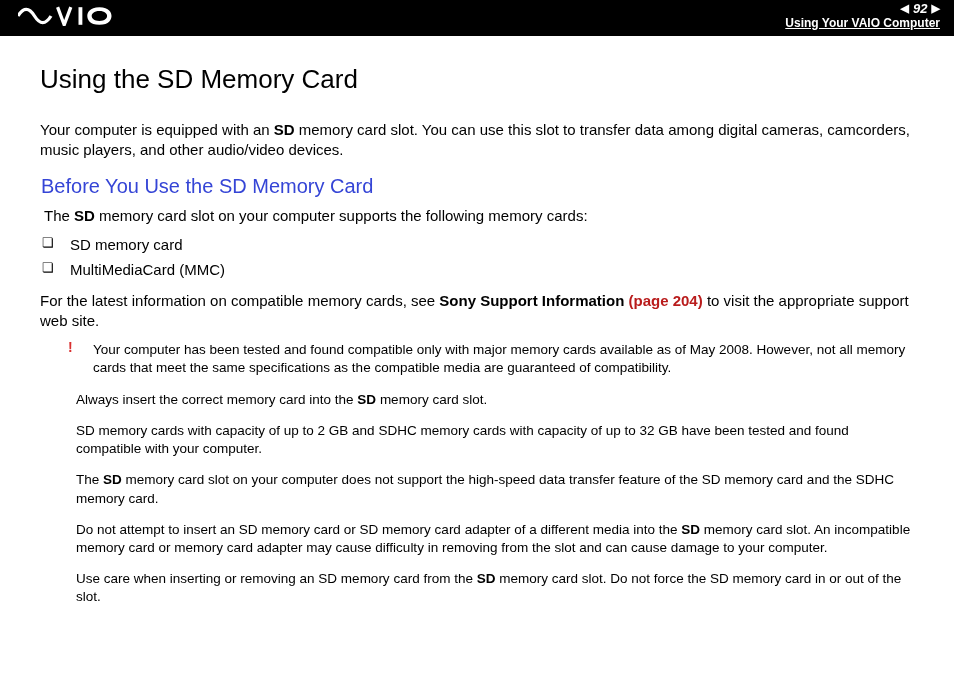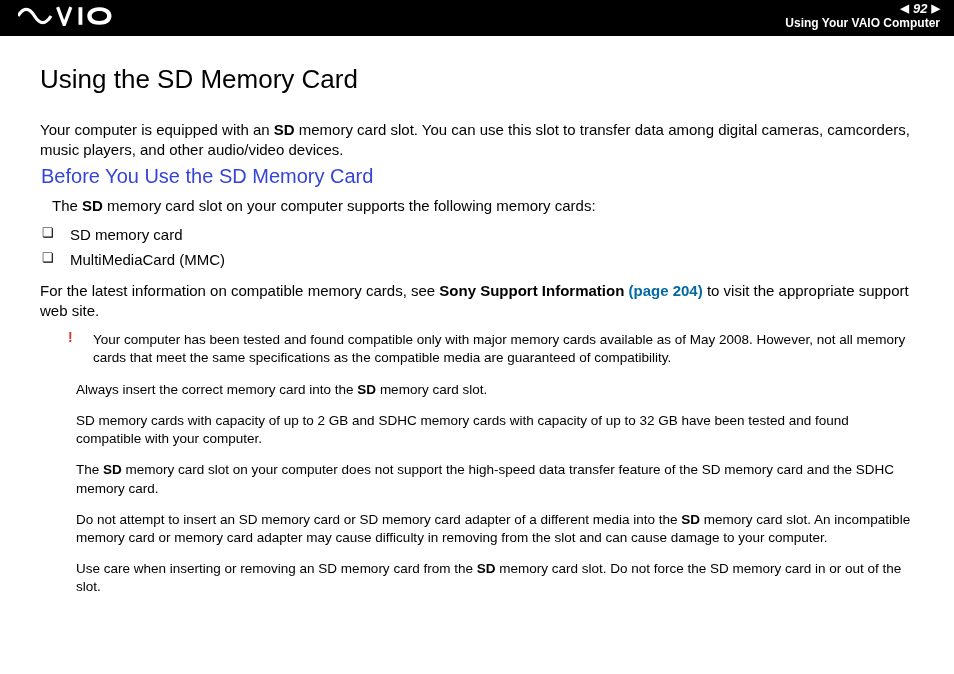--- a/index.html
+++ b/index.html
@@ -44,45 +44,46 @@
   }
   .page-nav .arrow {
     font-style: normal;
     font-size: 11px;
     cursor: pointer;
   }
   .breadcrumb {
     font-weight: bold;
     font-size: 12px;
     margin-top: 1px;
+    text-decoration: underline;
   }
   .content {
     padding: 28px 40px 0 40px;
   }
   h1 {
     font-weight: normal;
     font-size: 26px;
     margin: 0 0 25px 0;
     color: #000;
   }
   p.intro {
     font-size: 15px;
     line-height: 1.35;
-    margin: 0 0 4px 0;
+    margin: 0 0 14px 0;
   }
   h2 {
     color: #3545d6;
     font-weight: normal;
     font-size: 20px;
     margin: 0 0 8px 1px;
   }
   p.support {
     font-size: 15px;
     line-height: 1.35;
-    margin: 0 0 6px 12px;
+    margin: 0 0 6px 4px;
   }
   .bullet-list {
     list-style: none;
     padding: 0;
     margin: 0 0 8px 0;
   }
   .bullet-list li {
     font-size: 15px;
     line-height: 1.7;
     padding-left: 30px;
@@ -94,21 +95,21 @@
     left: 2px;
     top: 0;
     font-size: 13px;
   }
   p.latest {
     font-size: 15px;
     line-height: 1.35;
     margin: 6px 0 10px 0;
   }
   .link {
-    color: #0369a1;
+    color: #b91c1c;
     font-weight: bold;
     cursor: pointer;
   }
   .warn-block {
     margin-left: 30px;
     position: relative;
   }
   .bang {
     color: #d93030;
     font-weight: bold;

